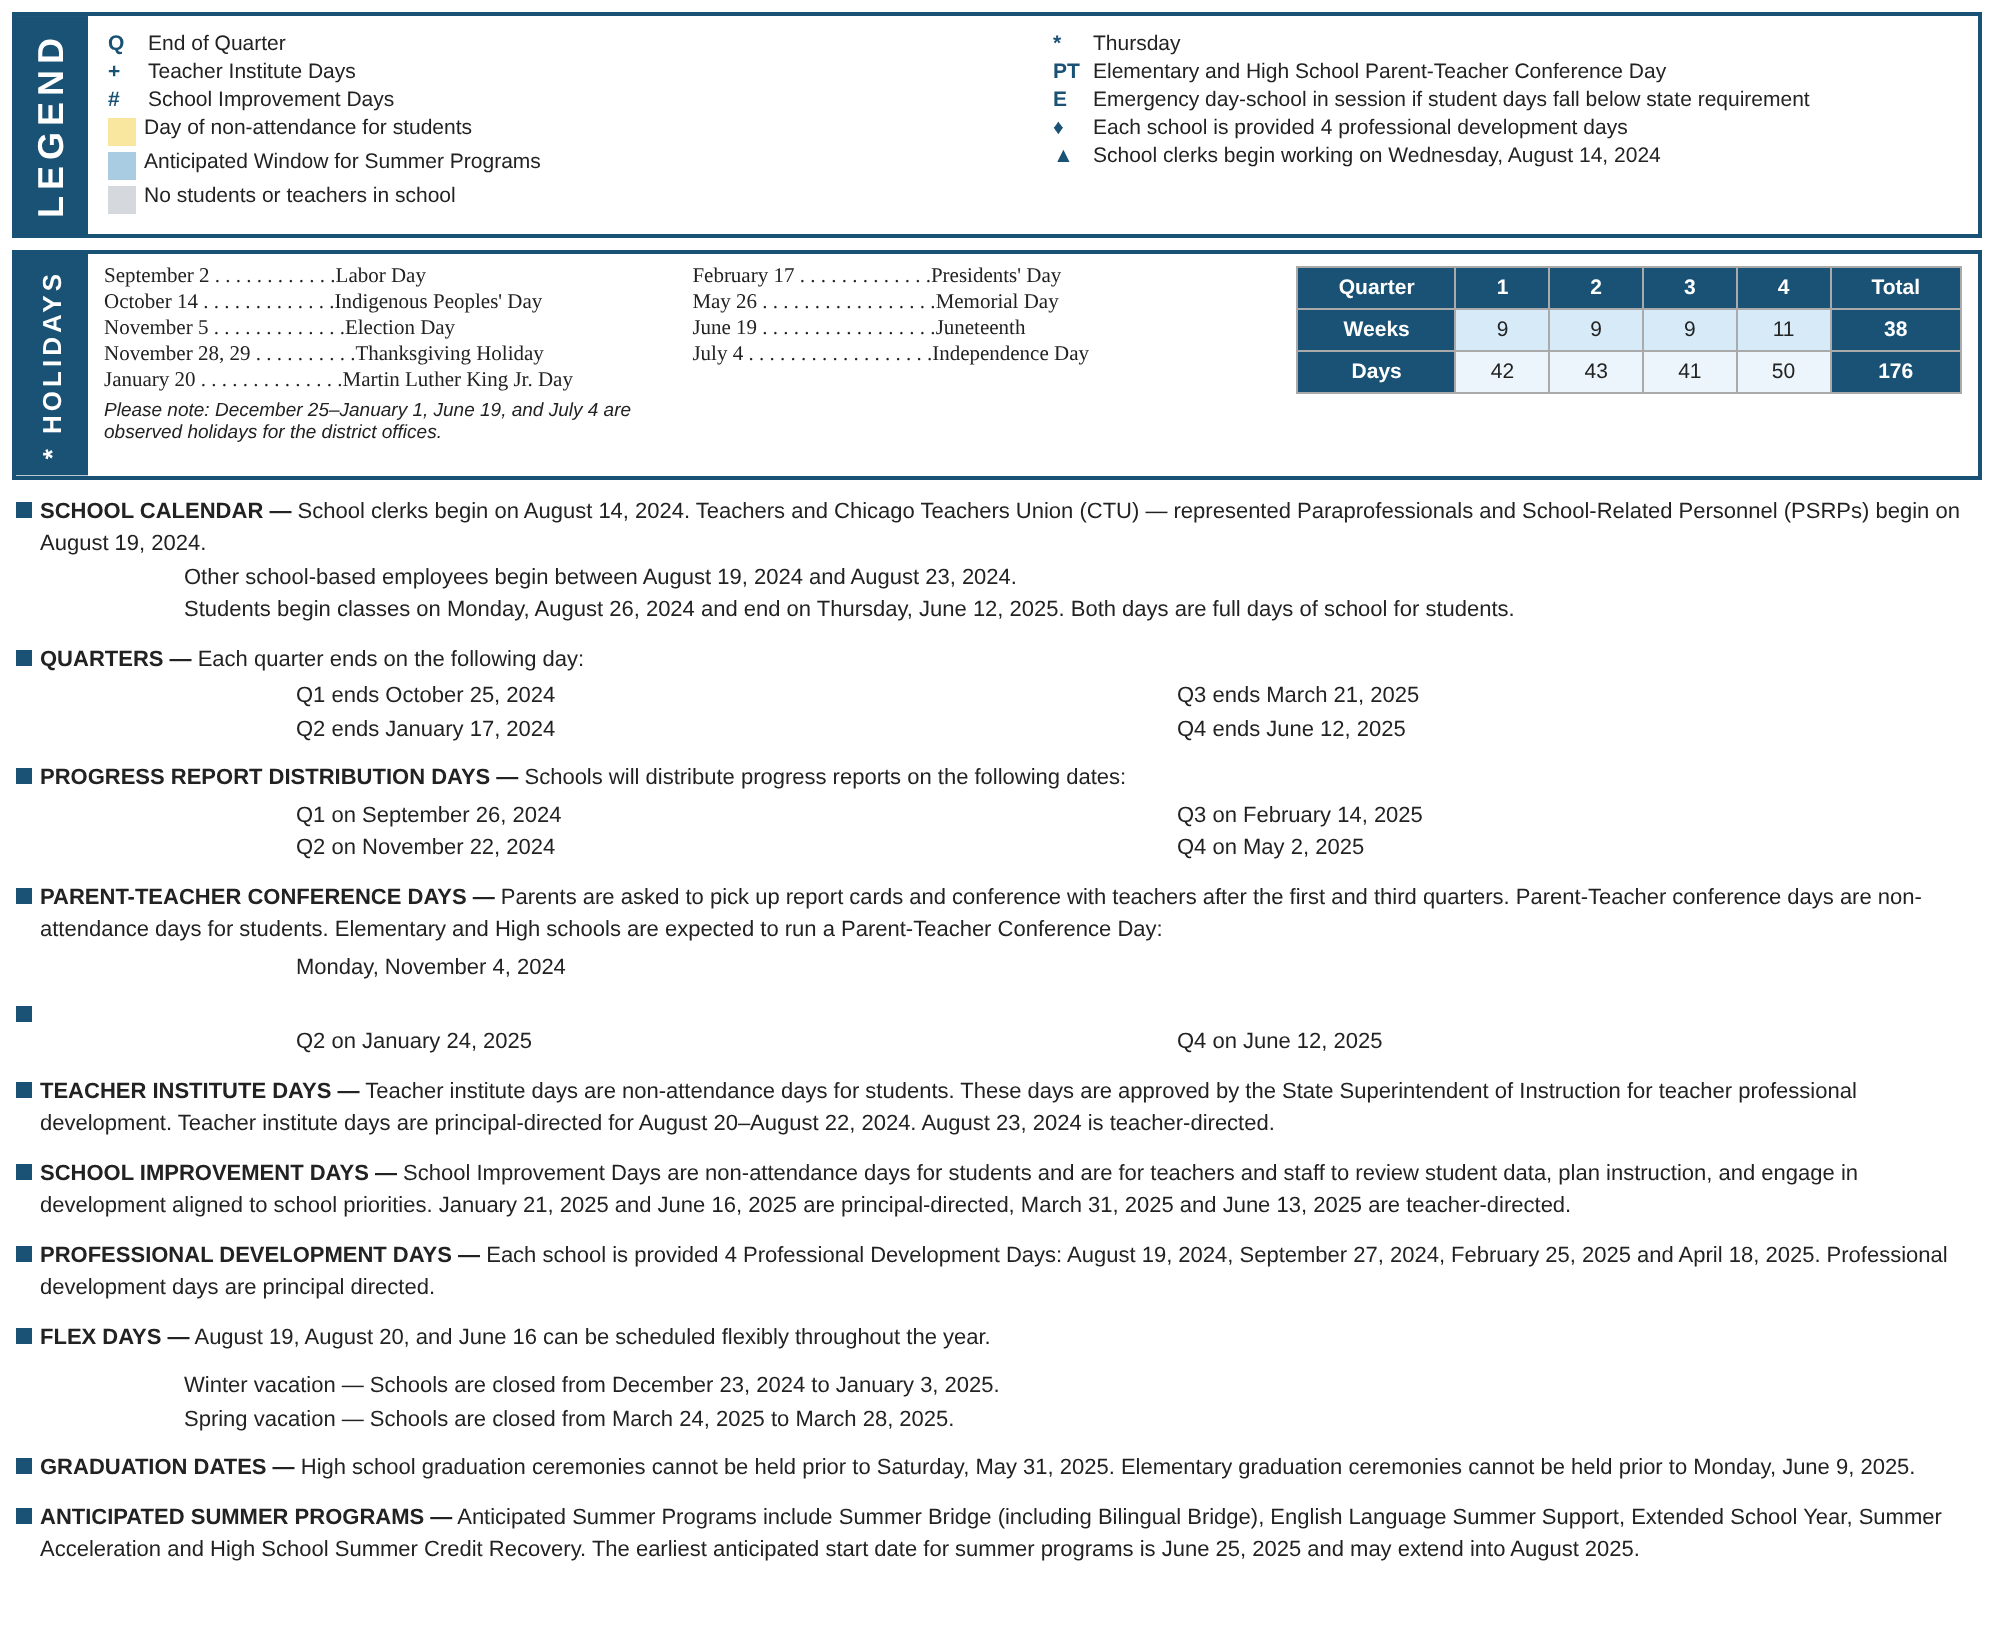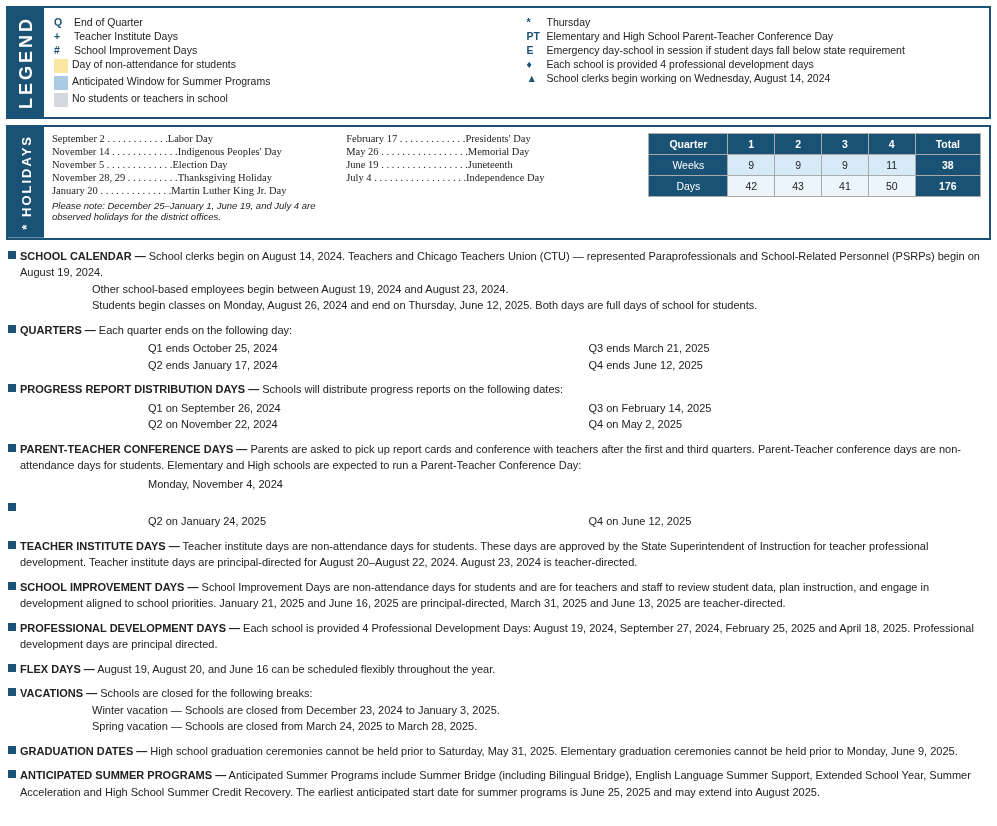--- a/index.html
+++ b/index.html
@@ -132,21 +132,21 @@
     .quarter-table tr:nth-child(2) td { background: #ebf5fb; }
     .quarter-table tr:nth-child(3) td { background: #fdfefe; }
     .quarter-table .total-col {
       background: #1a5276 !important;
       color: #fff;
       font-weight: bold;
     }
     .quarter-table .row-label {
       background: #1a5276 !important;
       color: #fff;
-      font-weight: normal;
+      font-weight: bold;
       text-align: center;
     }
 
     .main-content {
       margin: 8px 8px;
       font-size: 11px;
       line-height: 1.5;
     }
     .section-block {
       margin-bottom: 8px;
@@ -244,21 +244,21 @@
 
 <div class="holidays-section">
   <div class="holidays-title">* HOLIDAYS</div>
   <div class="holidays-content">
     <div class="holidays-left">
       <div class="holiday-item">
         <span class="holiday-date">September 2 . . . . . . . . . . . .</span>
         <span class="holiday-name">Labor Day</span>
       </div>
       <div class="holiday-item">
-        <span class="holiday-date">November 14 . . . . . . . . . . . . .</span>
+        <span class="holiday-date">October 14 . . . . . . . . . . . . .</span>
         <span class="holiday-name">Indigenous Peoples' Day</span>
       </div>
       <div class="holiday-item">
         <span class="holiday-date">November 5 . . . . . . . . . . . . .</span>
         <span class="holiday-name">Election Day</span>
       </div>
       <div class="holiday-item">
         <span class="holiday-date">November 28, 29 . . . . . . . . . .</span>
         <span class="holiday-name">Thanksgiving Holiday</span>
       </div>
@@ -415,24 +415,20 @@
   </div>
 
   <div class="section-block">
     <div class="section-header">
       <span class="bullet-square"></span>
       <span><span class="section-title">FLEX DAYS —</span> August 19, August 20, and June 16 can be scheduled flexibly throughout the year.</span>
     </div>
   </div>
 
   <div class="section-block">
-    <div class="section-header">
-      <span class="bullet-square"></span>
-      <span><span class="section-title">VACATIONS —</span> Schools are closed for the following breaks:</span>
-    </div>
     <div class="indented">Winter vacation — Schools are closed from December 23, 2024 to January 3, 2025.</div>
     <div class="indented">Spring vacation — Schools are closed from March 24, 2025 to March 28, 2025.</div>
   </div>
 
   <div class="section-block">
     <div class="section-header">
       <span class="bullet-square"></span>
       <span><span class="section-title">GRADUATION DATES —</span> High school graduation ceremonies cannot be held prior to Saturday, May 31, 2025. Elementary graduation ceremonies cannot be held prior to Monday, June 9, 2025.</span>
     </div>
   </div>

